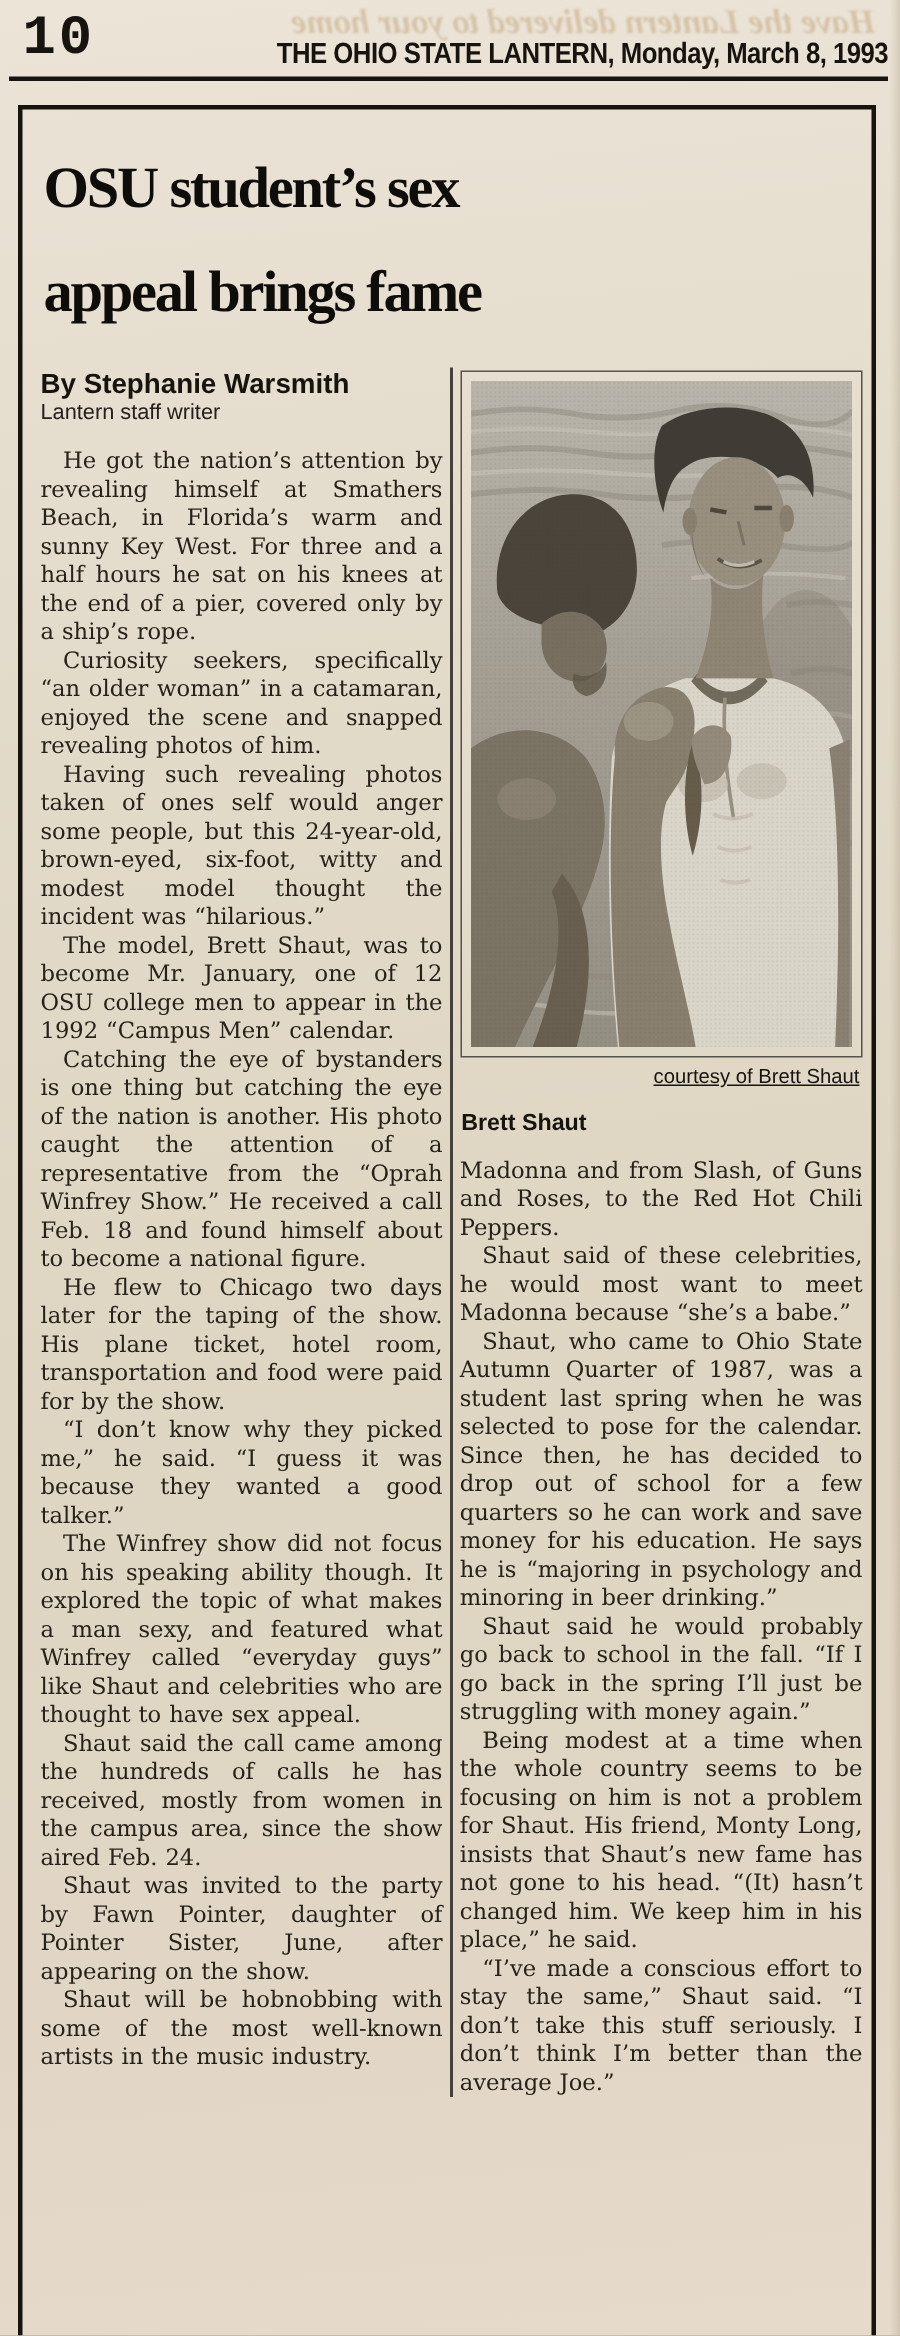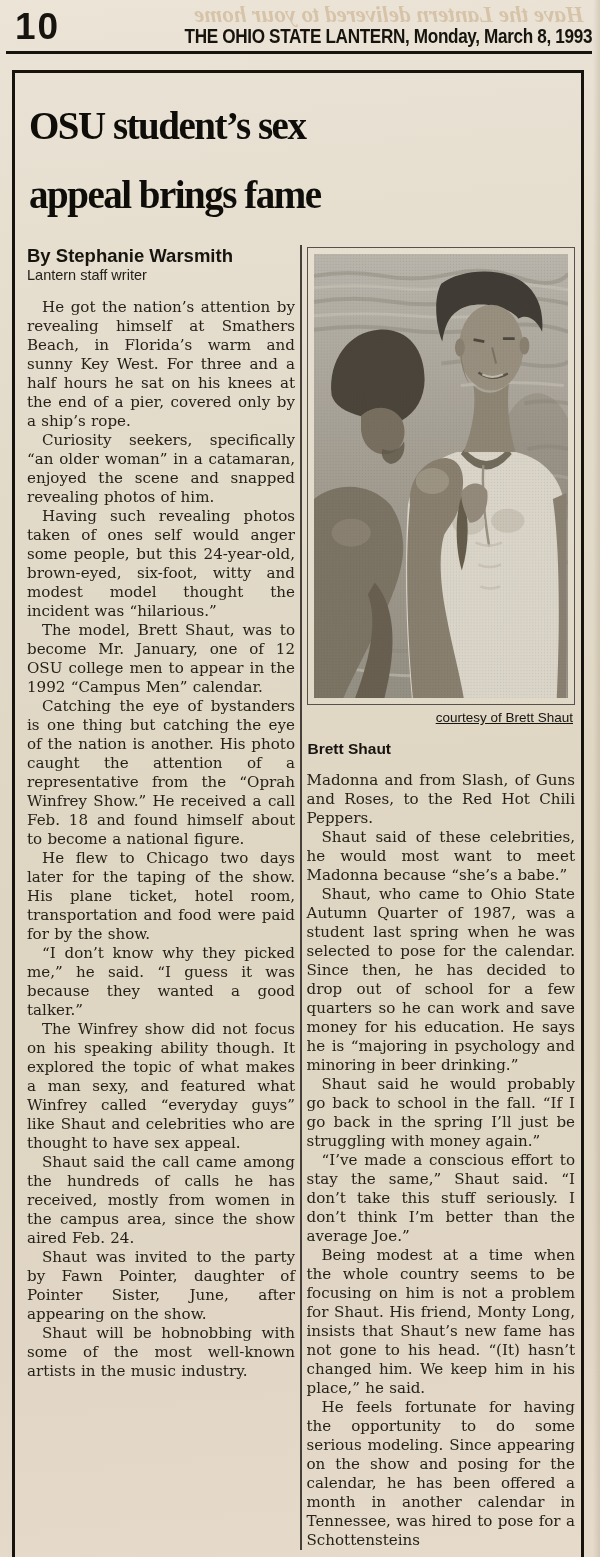--- a/index.html
+++ b/index.html
@@ -7,21 +7,21 @@
     width:600px;height:1557px;position:relative;overflow:hidden;
     font-family:"Liberation Sans",sans-serif;
     background:linear-gradient(175deg,#ebe4d7 0%,#e4dccc 22%,#ded5c2 58%,#e1d6c5 84%,#e6dbcb 100%);
   }
   .ghost{
     position:absolute;top:2px;right:16px;
     transform:scaleX(-1);transform-origin:center;
     font:italic 700 23px "Liberation Serif",serif;
     color:rgba(158,104,38,0.26);filter:blur(0.7px);white-space:nowrap;
   }
-  .page-num{position:absolute;top:8px;left:15px;font-family:Liberation Sans, sans-serif;font-weight:900;font-size:37px;line-height:1;letter-spacing:2px;color:#17140f;}
+  .page-num{position:absolute;top:8px;left:15px;font-family:Liberation Mono, monospace;font-weight:900;font-size:37px;line-height:1;letter-spacing:2px;color:#17140f;}
   .masthead{
     position:absolute;top:27px;right:8px;white-space:nowrap;
     font:700 19.5px/1 "Liberation Sans",sans-serif;letter-spacing:-0.4px;color:#17140f;
     transform:scaleX(0.88);transform-origin:100% 50%;
   }
   .header-rule{position:absolute;top:51px;left:6px;width:586px;height:2.5px;background:#17140f;}
   .article-box{
     position:absolute;top:70px;left:12px;width:572px;height:1500px;
     border:3px solid #17140f;border-bottom:none;box-sizing:border-box;
     padding:12px 6px 0 12px;
@@ -158,23 +158,22 @@
             <rect x="0" y="0" width="260" height="446" fill="#e8dcc2" opacity="0.10"></rect>
           </svg>
         </figure>
         <div class="photo-credit">courtesy of Brett Shaut</div>
         <div class="photo-name">Brett Shaut</div>
         <div class="paras">
             <p class="para">Madonna and from Slash, of Guns and Roses, to the Red Hot Chili Peppers.</p>
             <p class="para">Shaut said of these celebrities, he would most want to meet Madonna because “she’s a babe.”</p>
             <p class="para">Shaut, who came to Ohio State Autumn Quarter of 1987, was a student last spring when he was selected to pose for the calendar. Since then, he has decided to drop out of school for a few quarters so he can work and save money for his education. He says he is “majoring in psychology and minoring in beer drinking.”</p>
             <p class="para">Shaut said he would probably go back to school in the fall. “If I go back in the spring I’ll just be struggling with money again.”</p>
+            <p class="para">Being modest at a time when the whole country seems to be focusing on him is not a problem for Shaut. His friend, Monty Long, insists that Shaut’s new fame has not gone to his head. “(It) hasn’t changed him. We keep him in his place,” he said.</p>
             <p class="para">“I’ve made a conscious effort to stay the same,” Shaut said. “I don’t take this stuff seriously. I don’t think I’m better than the average Joe.”</p>
-            <p class="para">Being modest at a time when the whole country seems to be focusing on him is not a problem for Shaut. His friend, Monty Long, insists that Shaut’s new fame has not gone to his head. “(It) hasn’t changed him. We keep him in his place,” he said.</p>
-            <p class="para">He feels fortunate for having the opportunity to do some serious modeling. Since appearing on the show and posing for the calendar, he has been offered a month in another calendar in Tennessee, was hired to pose for a Schottensteins</p>
           </div>
       </div>
 
     </div>
   </section>
 
   <div class="edge-shade"></div>
 </div>
 
 </body></html>

